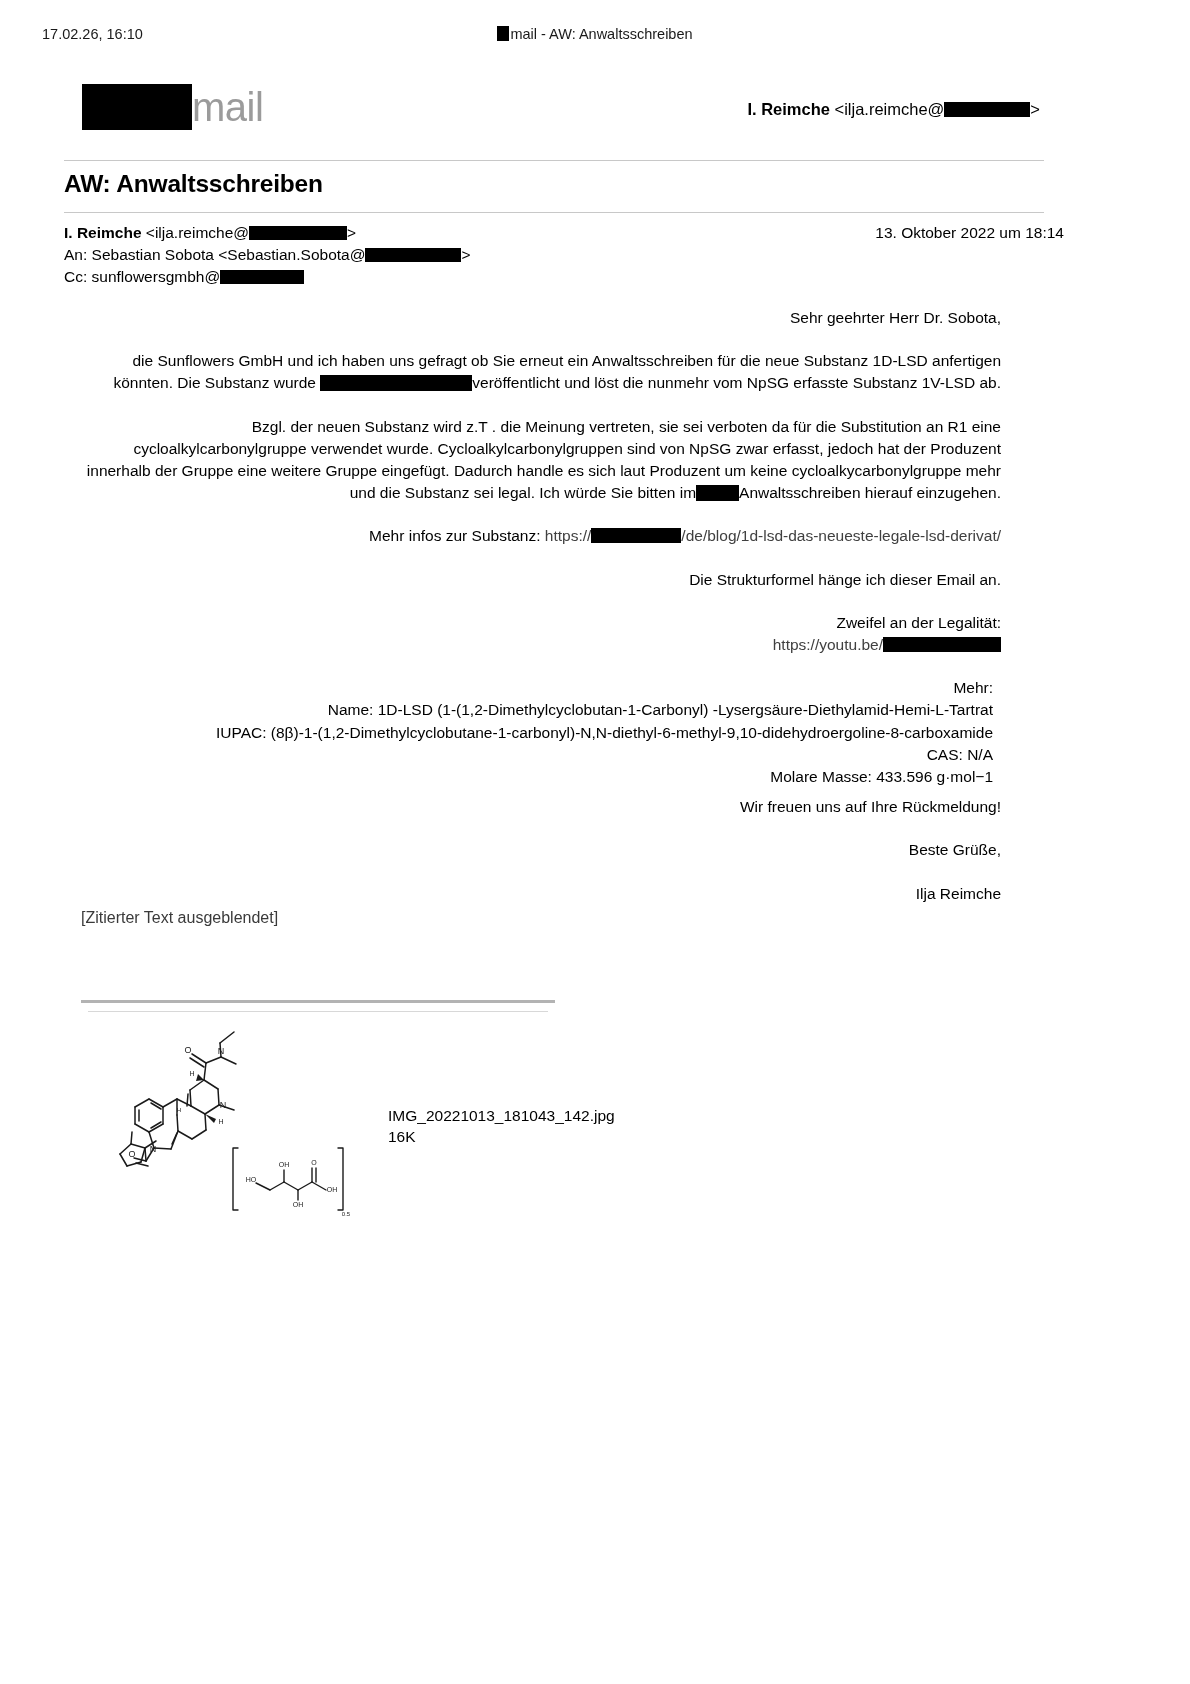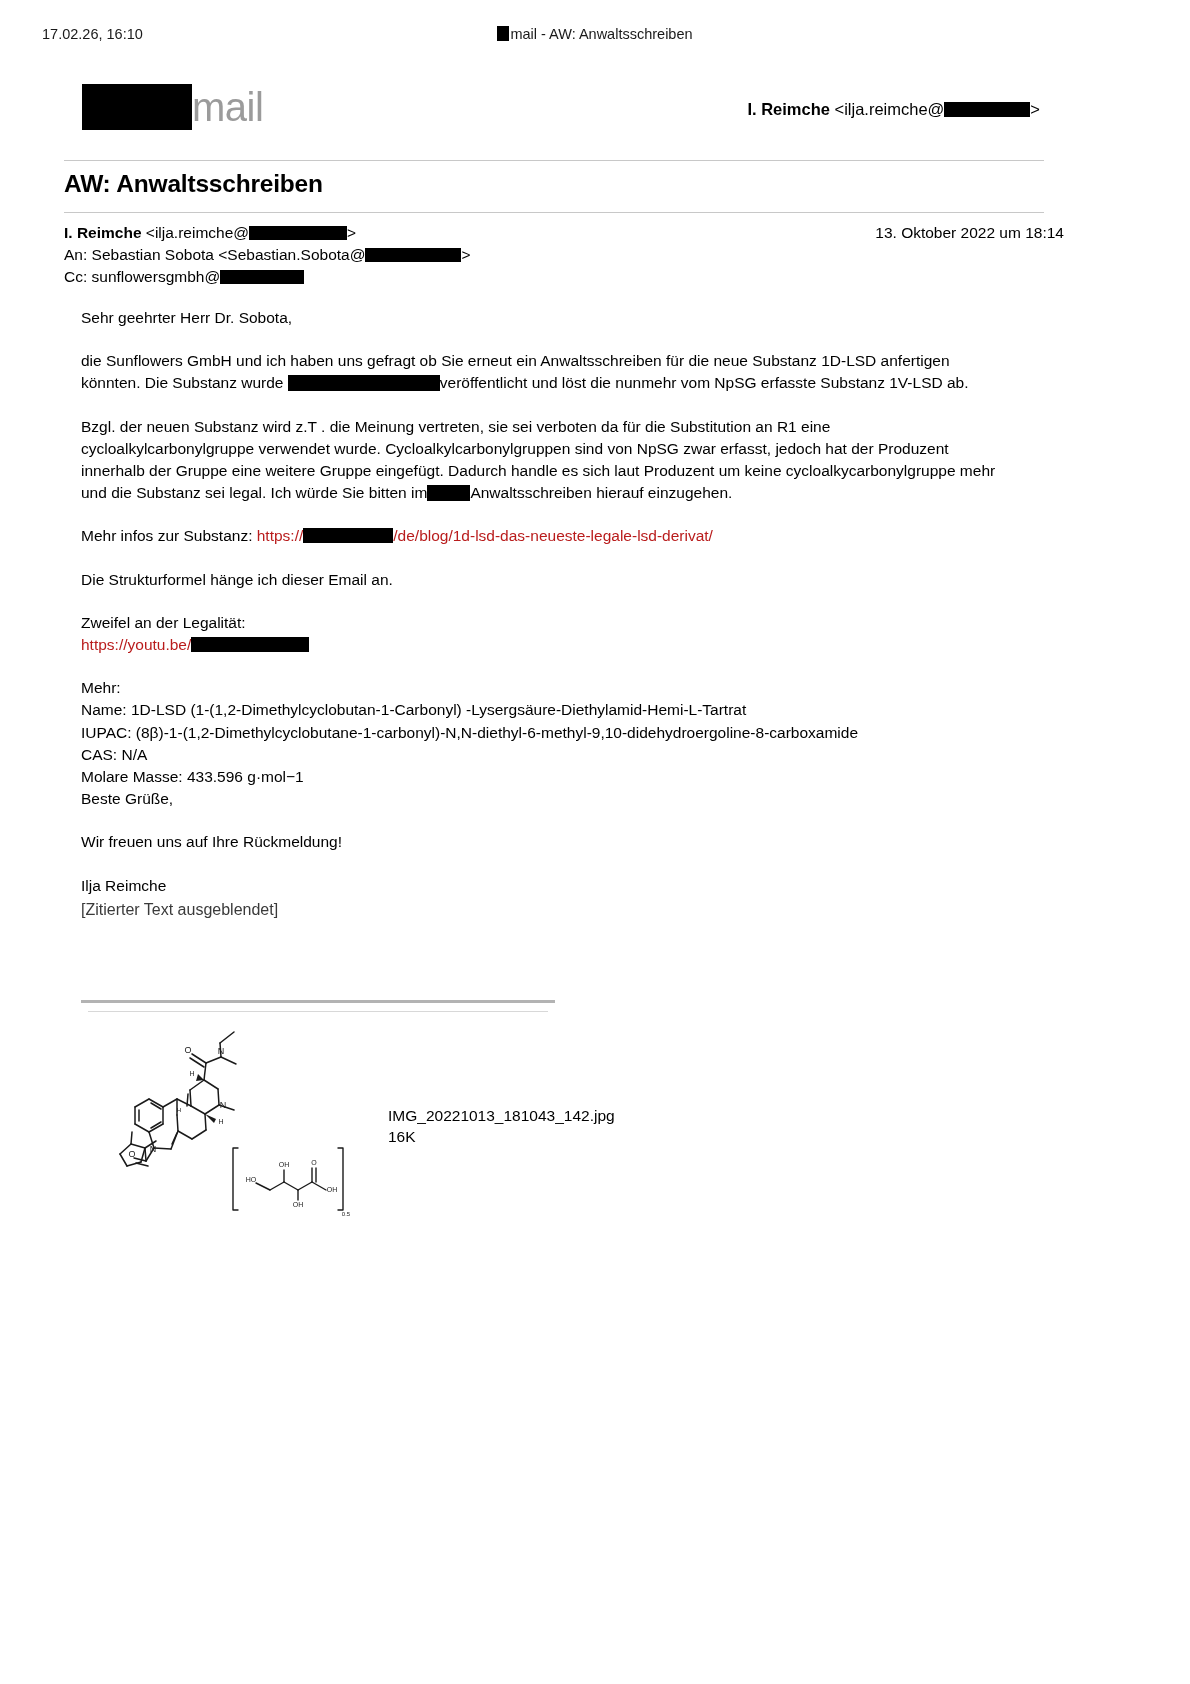--- a/index.html
+++ b/index.html
@@ -146,30 +146,30 @@
 
   
   .body-text {
     position: absolute;
     left: 81px;
     top: 307px;
     width: 920px;
     font-size: 15.5px;
     line-height: 22.2px;
   }
-  .para { margin: 0 0 21px 0; }
+  .para { margin: 0 0 21px 0; text-align: right; }
   .para.tight { margin-bottom: 0; }
-  .lines { margin: 0; }
+  .lines { margin: 8px; }
   .lines div { white-space: pre-wrap; }
   .body-text .redact.r-pub   { width: 152px; height: 16px; vertical-align: -3px; }
   .body-text .redact.r-small { width: 43px; height: 16px; vertical-align: -3px; }
   .body-text .redact.r-url1  { width: 90px; height: 15px; vertical-align: -2px; }
   .body-text .redact.r-url2  { width: 118px; height: 15px; vertical-align: -2px; }
   a.link, .link {
-    color: #b91c1c;
+    color: #404040;
     text-decoration: none;
   }
   .quoted {
     font-size: 16px;
     color: #3a3a3a;
     margin-top: 2px;
   }
 
   
   .att-rule-thick {
@@ -296,23 +296,23 @@
     </p>
 
     <div class="para lines">
       <div>Mehr:</div>
       <div>Name: 1D-LSD (1-(1,2-Dimethylcyclobutan-1-Carbonyl) -Lysergsäure-Diethylamid-Hemi-L-Tartrat</div>
       <div>IUPAC: (8β)-1-(1,2-Dimethylcyclobutane-1-carbonyl)-N,N-diethyl-6-methyl-9,10-didehydroergoline-8-carboxamide</div>
       <div>CAS: N/A</div>
       <div>Molare Masse: 433.596 g·mol−1</div>
     </div>
 
+    <p class="para">Wir freuen uns auf Ihre Rückmeldung!</p>
+
     <p class="para">Beste Grüße,</p>
-
-    <p class="para">Wir freuen uns auf Ihre Rückmeldung!</p>
 
     <p class="para tight">Ilja Reimche</p>
     <div class="quoted">[Zitierter Text ausgeblendet]</div>
   </div>
 
   <div class="att-rule-thick"></div>
   <div class="att-rule-thin"></div>
 
   <div class="attachment">
 

